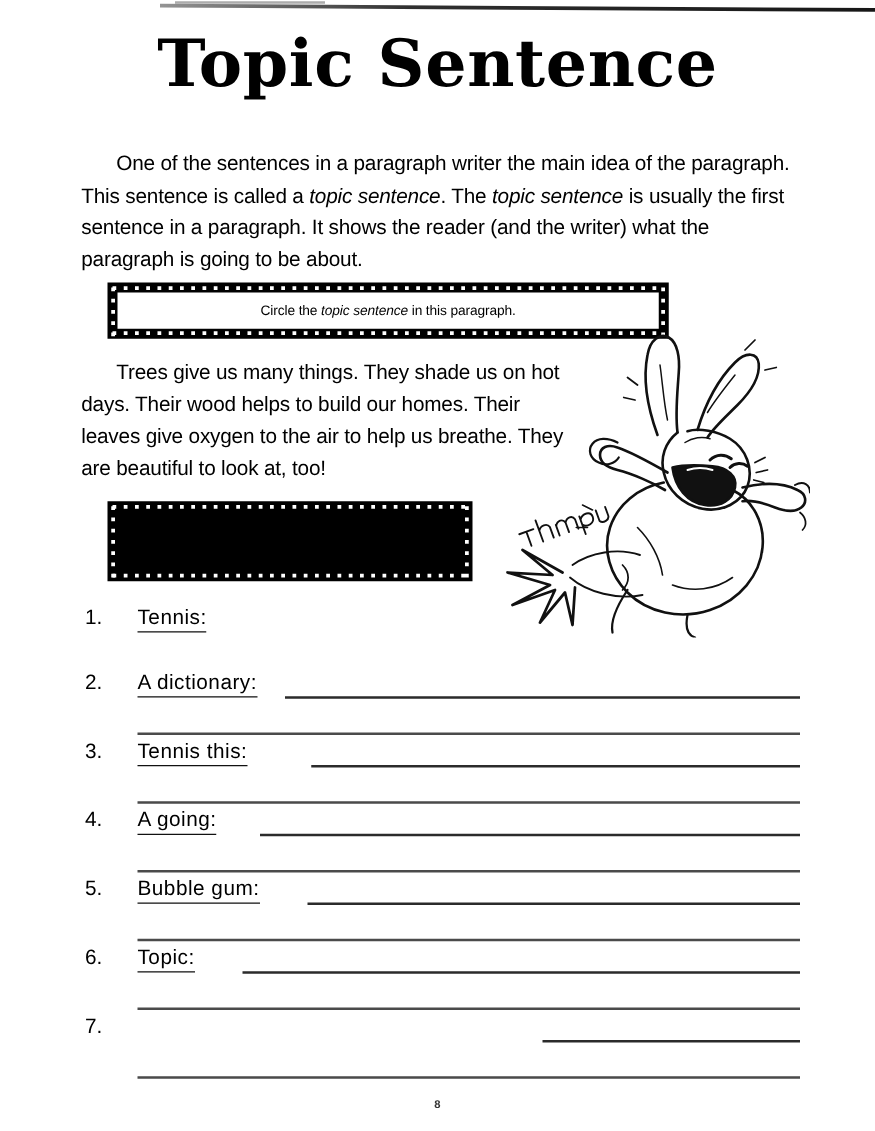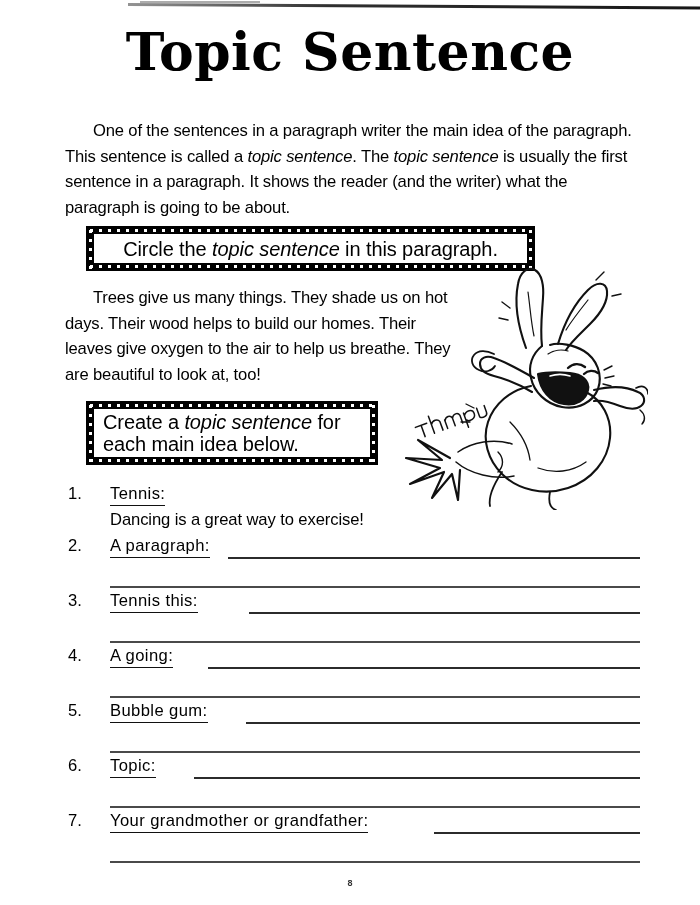--- a/index.html
+++ b/index.html
@@ -85,21 +85,21 @@
   .inst-inner {
     position: relative;
     background: #ffffff;
     height: 100%;
     box-sizing: border-box;
     display: flex;
     flex-direction: column;
     justify-content: center;
   }
   .box-text {
-    font-size: 20px;
+    font-size: 11px;
     line-height: 22px;
     letter-spacing: -0.1px;
   }
 
   #box1 {
     left: 86px;
     top: 226px;
     width: 449px;
     height: 45px;
   }
@@ -464,36 +464,32 @@
       <span style="left: 286.4px; top: 22px;"></span>
       <span style="left: 2.6px; top: 31px;"></span>
       <span style="left: 286.4px; top: 31px;"></span>
       <span style="left: 2.6px; top: 40px;"></span>
       <span style="left: 286.4px; top: 40px;"></span>
       <span style="left: 2.6px; top: 49px;"></span>
       <span style="left: 286.4px; top: 49px;"></span>
       <span style="left: 2.6px; top: 58px;"></span>
       <span style="left: 286.4px; top: 58px;"></span>
     </div>
-  <div class="inst-inner">
-    <div class="box-text"><span>Create a </span><i>topic sentence</i><span> for each main idea below.</span></div>
-  </div>
 </div>
 
 <div class="list">
 
   <div class="item example">
     <span class="num">1.</span>
     <span class="label">Tennis:</span>
-    <span class="answer">Dancing is a great way to exercise!</span>
   </div>
 
   <div class="item">
     <span class="num">2.</span>
-    <span class="label">A  paragraph:</span>
+    <span class="label">A  dictionary:</span>
     <span class="rule-a" style="left:228px;"></span>
     <span class="rule-b"></span>
   </div>
 
   <div class="item">
     <span class="num">3.</span>
     <span class="label">Tennis  this:</span>
     <span class="rule-a" style="left:249px;"></span>
     <span class="rule-b"></span>
   </div>
@@ -514,20 +510,19 @@
 
   <div class="item">
     <span class="num">6.</span>
     <span class="label">Topic:</span>
     <span class="rule-a" style="left:194px;"></span>
     <span class="rule-b"></span>
   </div>
 
   <div class="item">
     <span class="num">7.</span>
-    <span class="label">Your grandmother or grandfather:</span>
     <span class="rule-a" style="left:434px;"></span>
     <span class="rule-b"></span>
   </div>
 
 </div>
 
 <div class="page-number">8</div>
 
 </body></html>

